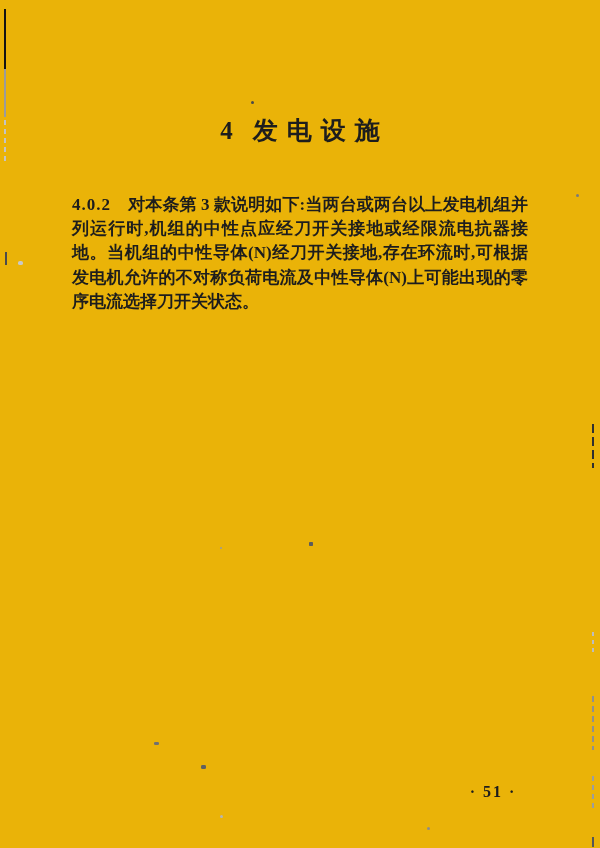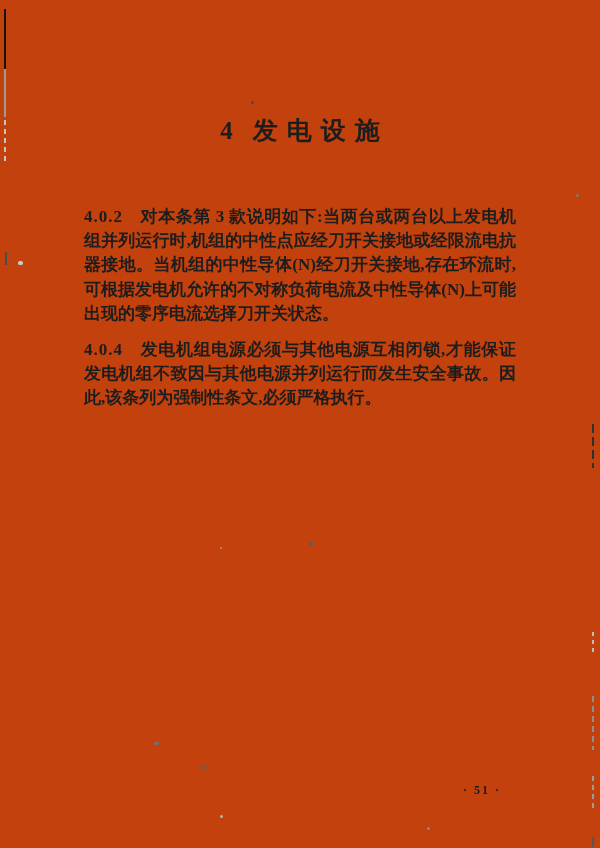--- a/index.html
+++ b/index.html
@@ -4,21 +4,21 @@
 <style>
   html, body {
     margin: 0;
     padding: 0;
     background: #ffffff;
   }
   .page {
     position: relative;
     width: 600px;
     height: 848px;
-    background: #c2410c;
+    background: #eab308;
     overflow: hidden;
     font-family: "Liberation Serif", "DejaVu Serif", serif;
     color: #1d1d1d;
   }
 
   
   .chapter-title {
     position: absolute;
     top: 117px;
     left: 0;
@@ -45,41 +45,41 @@
     top: 193px;
     left: 72px;
     width: 456px;
     font-size: 17px;
     line-height: 24.2px;
     font-weight: 600;
     text-align: justify;
     text-justify: inter-ideograph;
   }
   .clause {
-    margin: 12px;
+    margin: 0;
     padding: 0;
   }
   .clause-num {
     font-weight: 700;
     letter-spacing: 1px;
     white-space: nowrap;
   }
   .clause-gap {
     display: inline-block;
     width: 17px;
   }
 
   
   .footer-pageno {
     position: absolute;
     top: 783px;
     left: 463px;
     width: 60px;
-    text-align: left;
-    font-size: 12px;
+    text-align: center;
+    font-size: 16px;
     font-weight: 600;
     letter-spacing: 2px;
     white-space: nowrap;
   }
 
   
   .artifact { position: absolute; pointer-events: none; }
   .a-left-black   { left: 4px;  top: 9px;   width: 2px; height: 60px; background: #141414; }
   .a-left-gray    { left: 4px;  top: 69px;  width: 2px; height: 48px; background: #9b9b9b; }
   .a-left-faint   { left: 4px;  top: 120px; width: 2px; height: 44px;
@@ -132,20 +132,19 @@
   <div class="speck s-bot-2"></div>
   <div class="speck s-bot-3"></div>
   <div class="speck s-foot"></div>
 
   <h1 class="chapter-title">
     <span class="num">4</span><span class="ttl">发电设施</span>
   </h1>
 
   <main class="content">
     <p class="clause"><span class="clause-num">4.0.2</span><span class="clause-gap"></span><span class="clause-text">对本条第 3 款说明如下:当两台或两台以上发电机组并列运行时,机组的中性点应经刀开关接地或经限流电抗器接地。当机组的中性导体(N)经刀开关接地,存在环流时,可根据发电机允许的不对称负荷电流及中性导体(N)上可能出现的零序电流选择刀开关状态。</span></p>
-    <p class="clause"><span class="clause-num">4.0.4</span><span class="clause-gap"></span><span class="clause-text">发电机组电源必须与其他电源互相闭锁,才能保证发电机组不致因与其他电源并列运行而发生安全事故。因此,该条列为强制性条文,必须严格执行。</span></p>
   </main>
 
   <footer>
     <span class="footer-pageno">· 51 ·</span>
   </footer>
 
 </div>
 
 </body></html>

